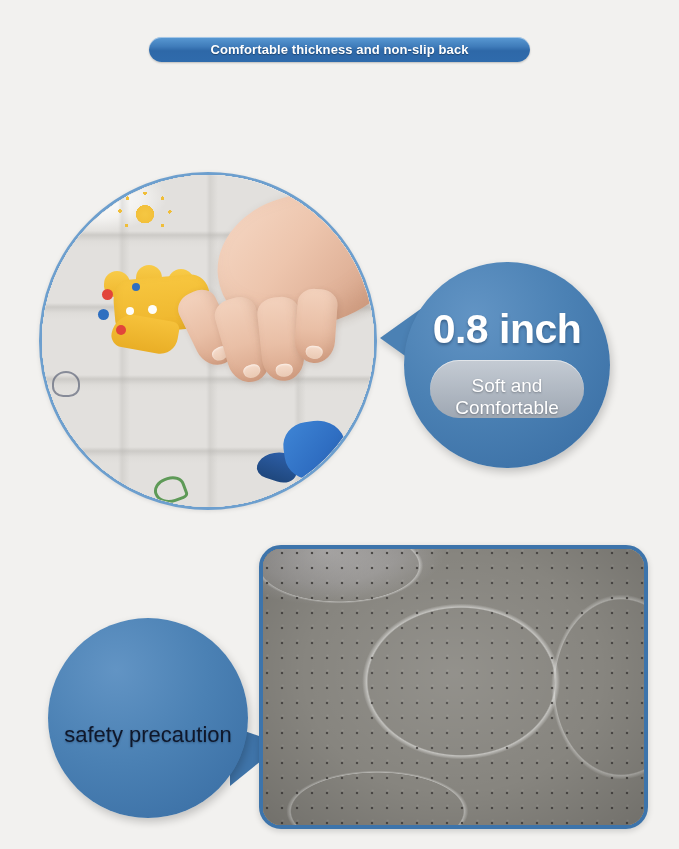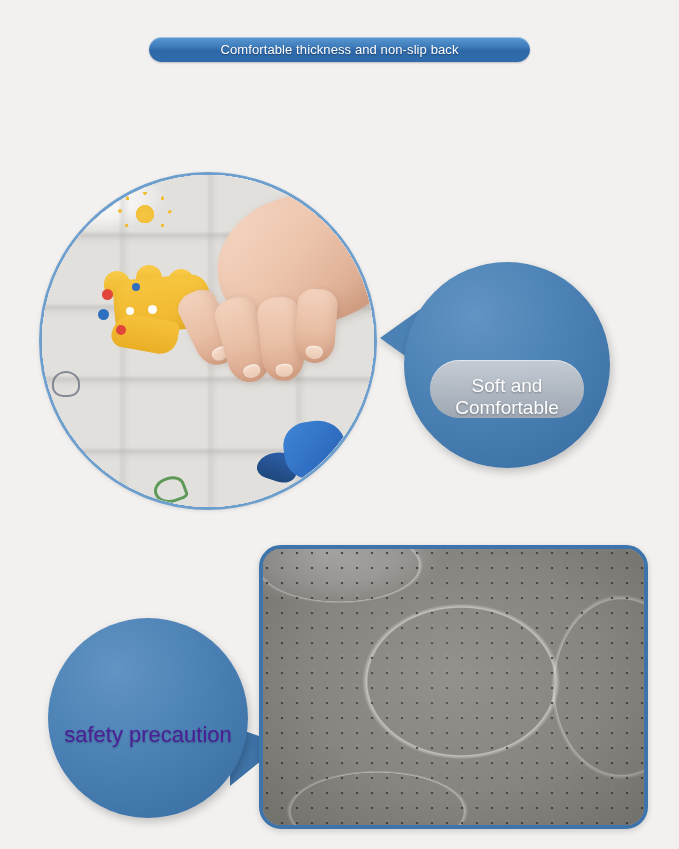--- a/index.html
+++ b/index.html
@@ -41,21 +41,21 @@
     background: linear-gradient(to bottom, #5a9ad4 0%, #3f7cba 38%, #2e68a8 55%, #2f6bac 100%);
     box-shadow: inset 0 1px 0 rgba(255,255,255,0.45),
                 0 1px 2px rgba(0,0,0,0.22);
     display: flex;
     align-items: center;
     justify-content: center;
   }
   #subtitle-text {
     color: #ffffff;
     font-size: 13px;
-    font-weight: normal;
+    font-weight: bold;
     text-shadow: 0 1px 1px rgba(0,0,0,0.35);
     letter-spacing: 0.1px;
   }
 
   
   #photo-top {
     position: absolute;
     left: 39px;
     top: 172px;
     width: 338px;
@@ -300,21 +300,21 @@
     font-size: 33px;
     font-weight: bold;
     letter-spacing: -0.4px;
     text-shadow: 0 2px 3px rgba(20,45,75,0.45);
   }
   #nonslip-sub {
     position: absolute;
     left: 0; right: 0;
     top: 104px;
     text-align: center;
-    color: #4c1d95;
+    color: #0f172a;
     font-size: 22px;
     text-shadow: 0 1px 2px rgba(20,45,75,0.4);
   }
 
   
   #photo-bottom {
     position: absolute;
     left: 259px;
     top: 545px;
     width: 389px;
@@ -416,20 +416,21 @@
         </div>
       <div class="finger" style="left: 130px; top: 96px; width: 40px; height: 74px; transform: rotate(4deg);">
           <span class="nail"></span>
         </div>
     </div>
   </div>
 
   <div id="bubble-inch">
     <div class="bubble-tail-left"></div>
     <div class="bubble-circle"></div>
+    <div id="inch-value">0.8 inch</div>
     <div id="inch-pill">
       <span id="inch-pill-text">Soft and
 Comfortable</span>
     </div>
   </div>
 
   <div id="bubble-nonslip">
     <div class="bubble-tail-right"></div>
     <div class="bubble-circle-ns"></div>
     <div id="nonslip-sub">safety precaution</div>

